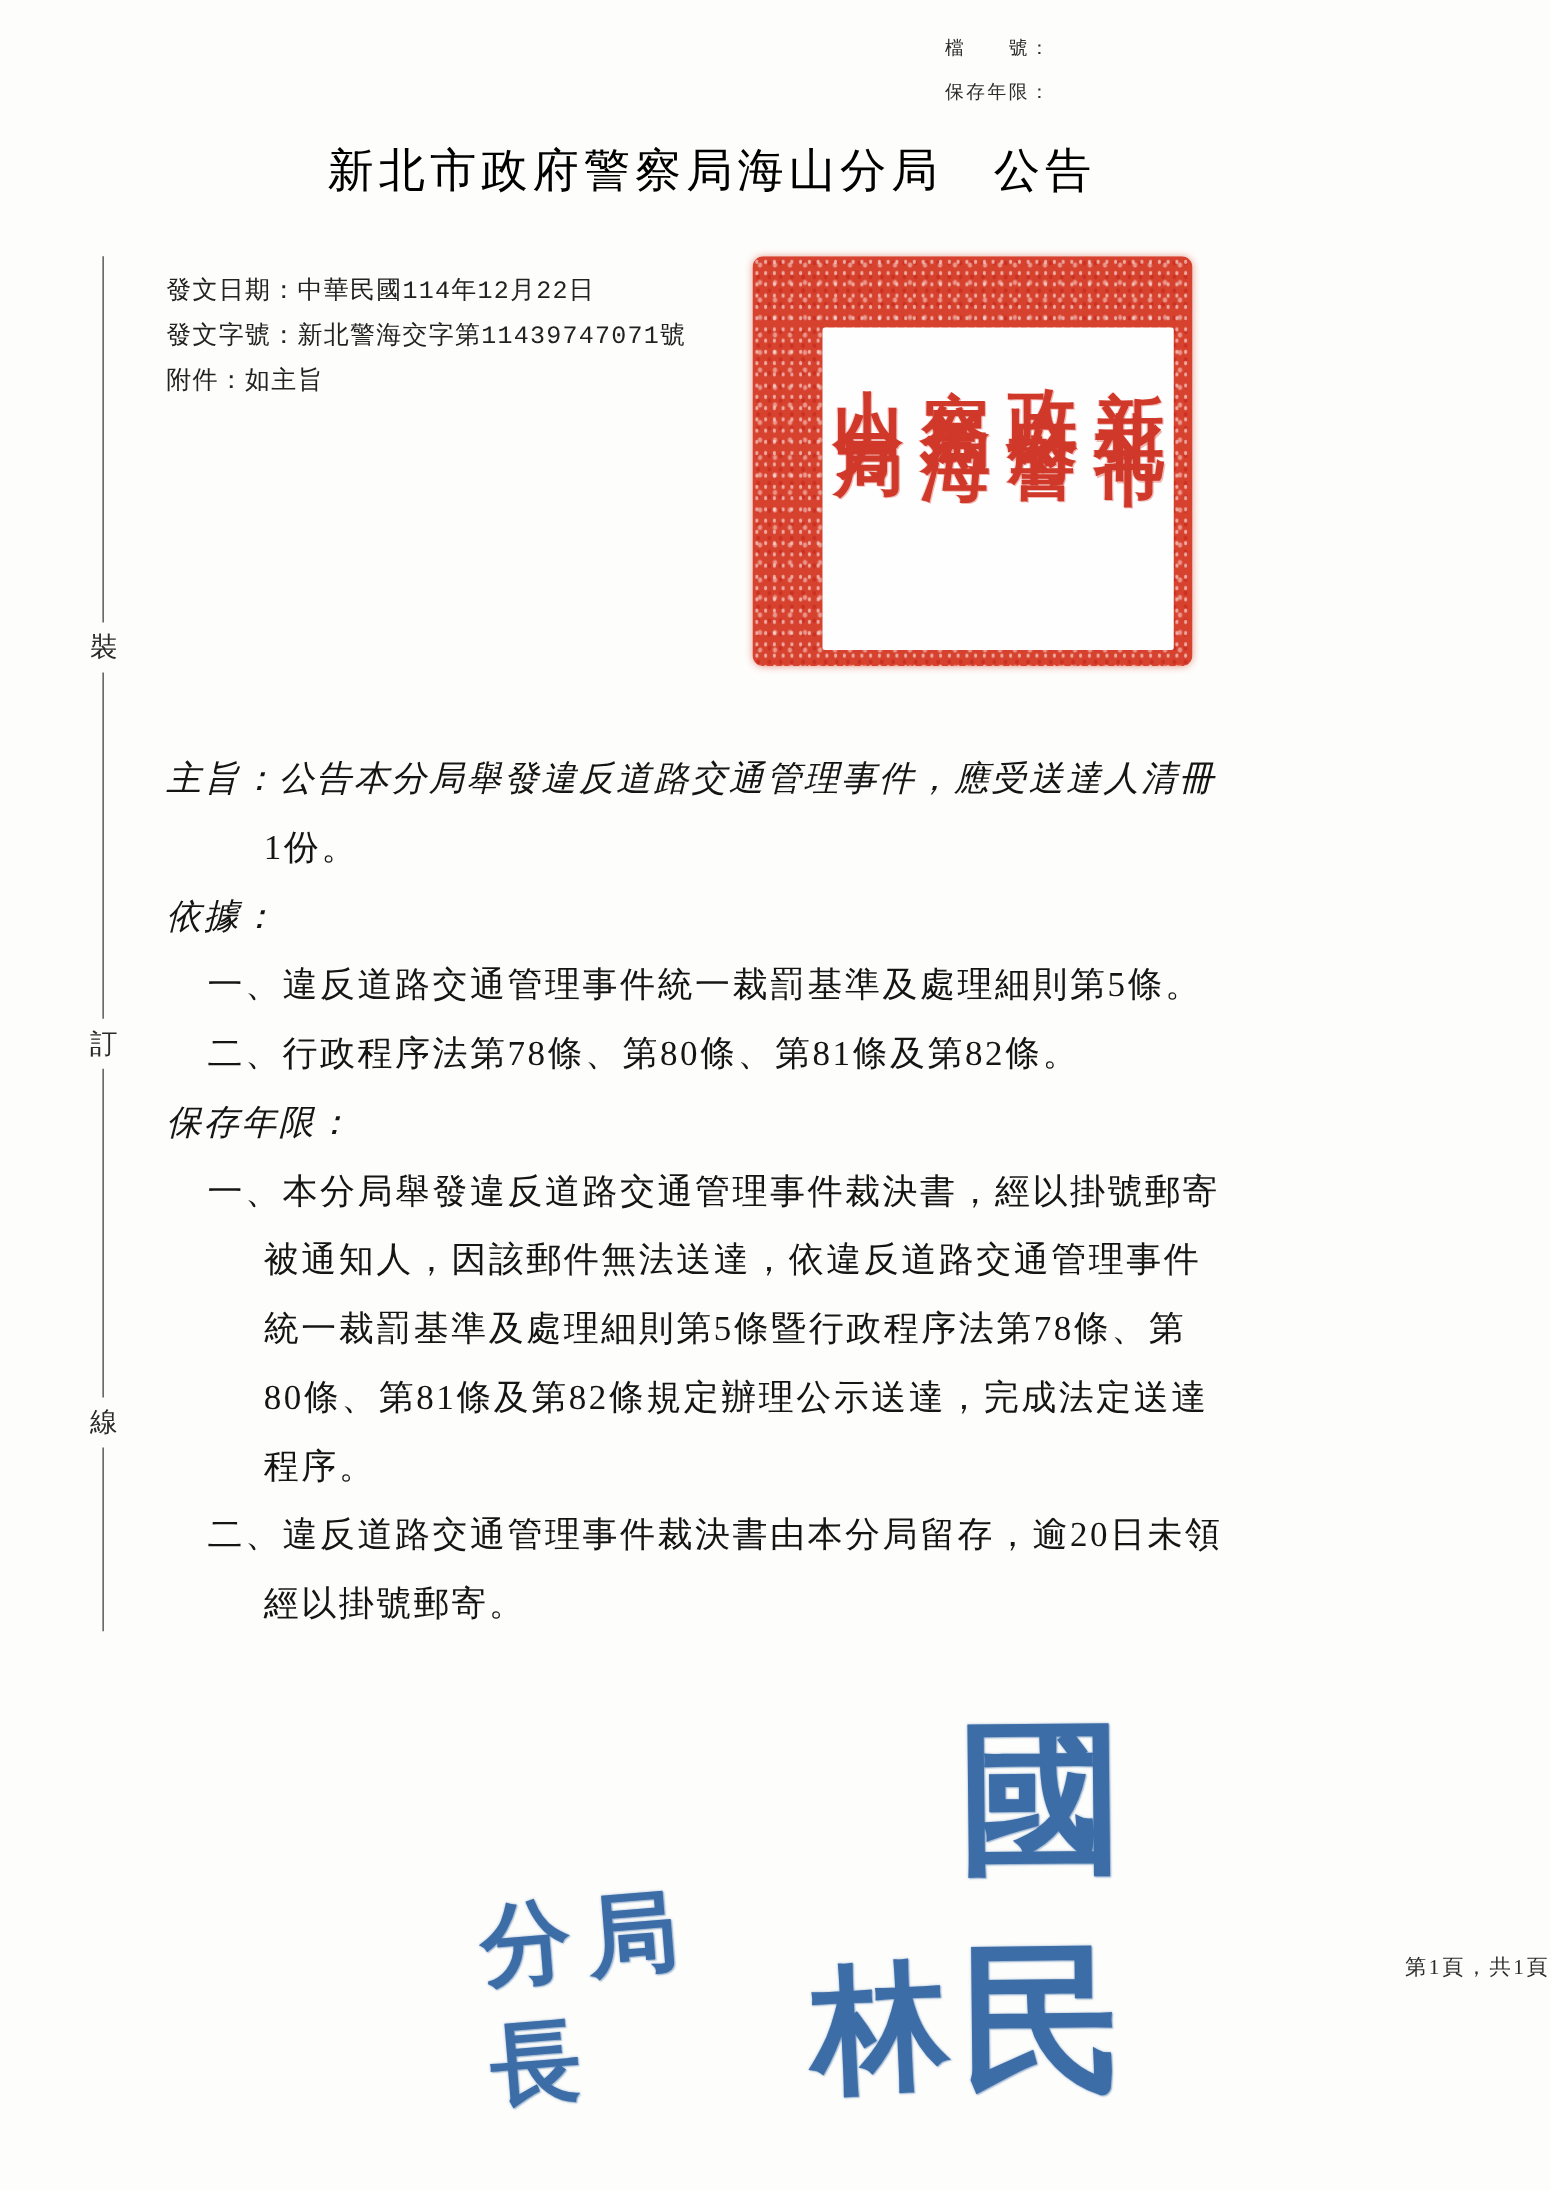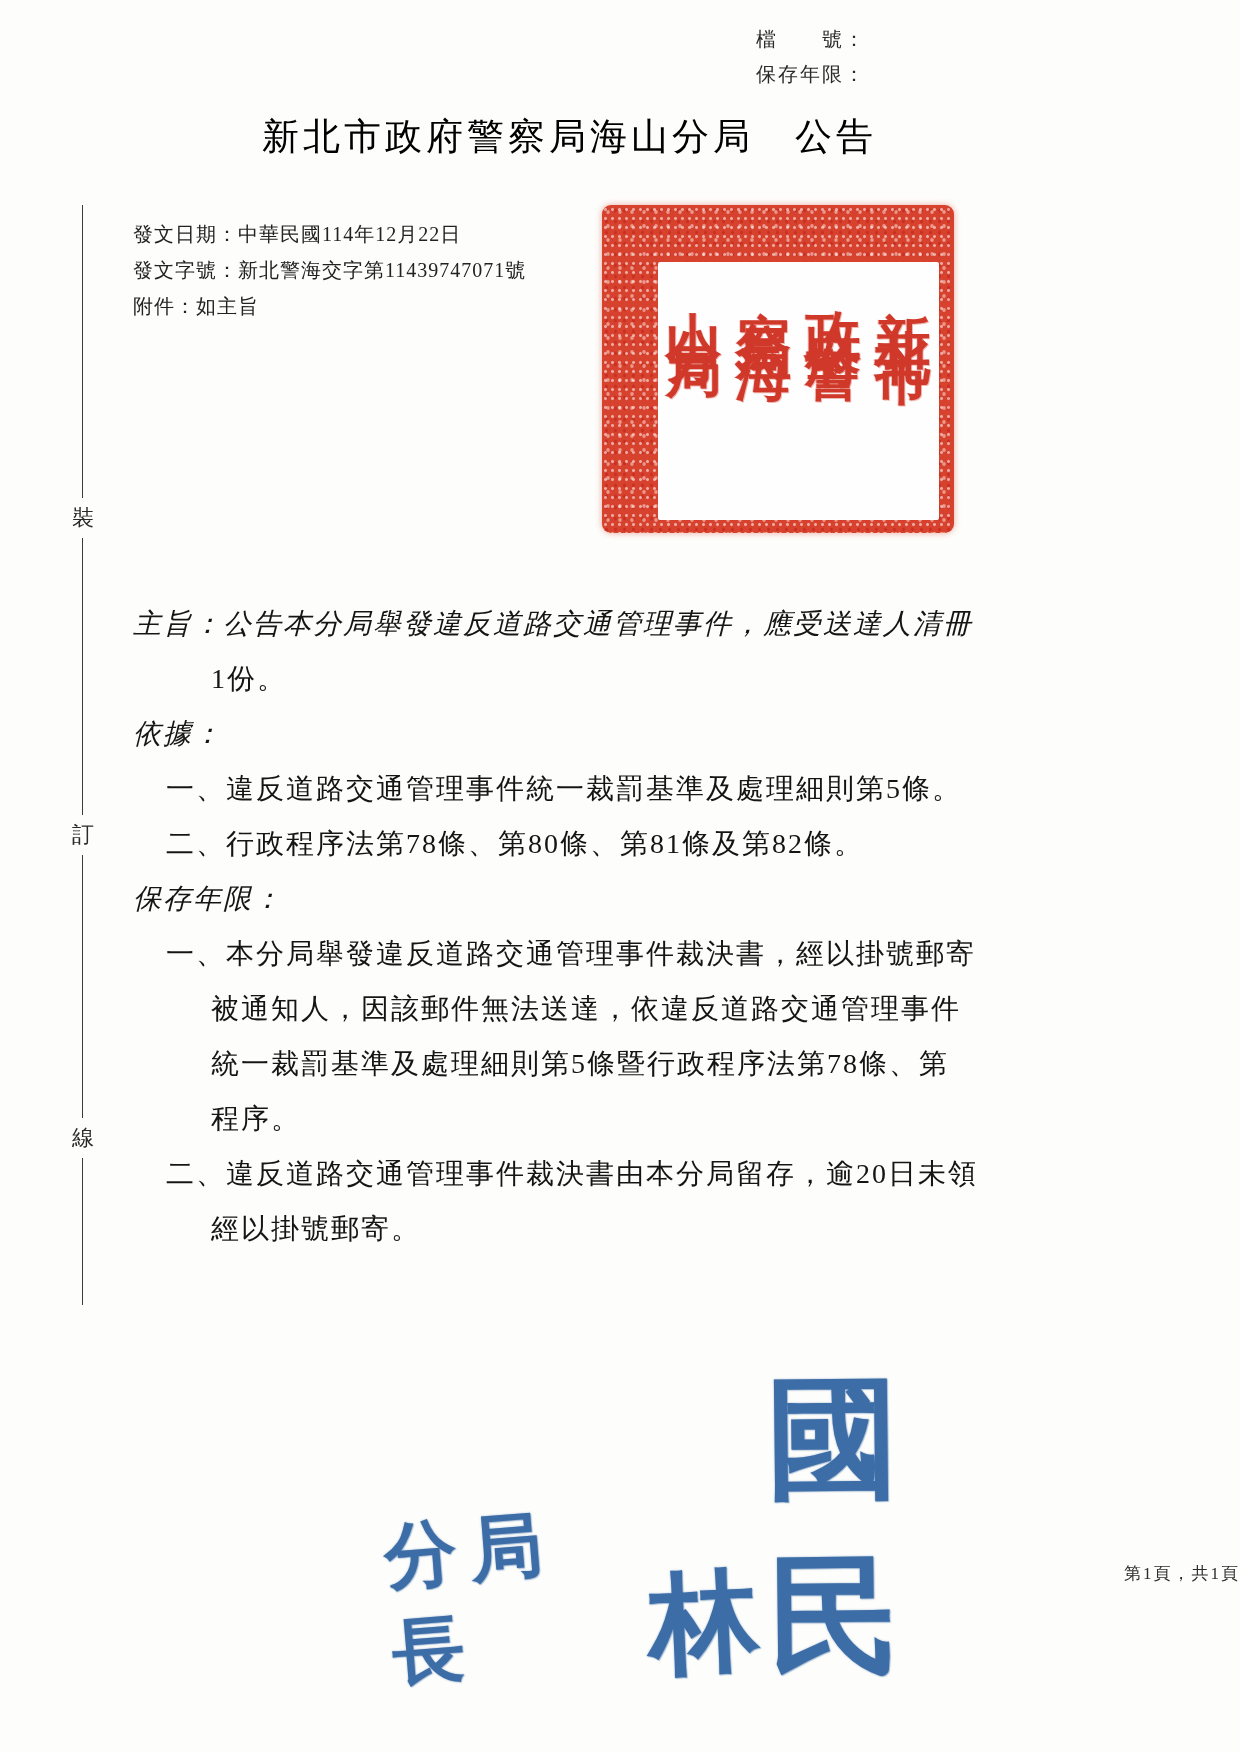--- a/index.html
+++ b/index.html
@@ -9,39 +9,40 @@
     font-family:"Liberation Serif","DejaVu Serif",serif;
     color:#1b1b1b;
     position:relative;
     overflow:hidden;
   }
   .abs{position:absolute;}
 
   
   .file-header{
     left:756px;top:22px;
-    font-size:20px;line-height:35px;
+    font-size:15px;line-height:35px;
     letter-spacing:2px;
     color:#2a2a2a;
   }
 
   
   .doc-title{
     left:262px;top:112px;
     font-size:37px;
     letter-spacing:4px;
     color:#000000;
   }
 
   
   .meta{
     left:133px;top:216px;
     font-size:20px;line-height:36px;
     letter-spacing:1px;
     color:#222;
+    font-family:Liberation Mono, monospace;
   }
 
   
   .seal{
     left:602px;top:205px;
     width:352px;height:328px;
     background-color:#d7422e;
     background-image:
       radial-gradient(rgba(255,255,255,0.55) 1px, transparent 1.6px),
       radial-gradient(rgba(255,236,233,0.5) 1.2px, transparent 2.2px),
@@ -175,20 +176,21 @@
 <div class="abs body-text">
   <div class="ind-0">主旨：公告本分局舉發違反道路交通管理事件，應受送達人清冊</div>
   <div class="ind-2">1份。</div>
   <div class="ind-0">依據：</div>
   <div class="ind-1">一、違反道路交通管理事件統一裁罰基準及處理細則第5條。</div>
   <div class="ind-1">二、行政程序法第78條、第80條、第81條及第82條。</div>
   <div class="ind-0">保存年限：</div>
   <div class="ind-1">一、本分局舉發違反道路交通管理事件裁決書，經以掛號郵寄</div>
   <div class="ind-2">被通知人，因該郵件無法送達，依違反道路交通管理事件</div>
   <div class="ind-2">統一裁罰基準及處理細則第5條暨行政程序法第78條、第</div>
+  <div class="ind-2">80條、第81條及第82條規定辦理公示送達，完成法定送達</div>
   <div class="ind-2">程序。</div>
   <div class="ind-1">二、違反道路交通管理事件裁決書由本分局留存，逾20日未領</div>
   <div class="ind-2">經以掛號郵寄。</div>
 </div>
 
 <div class="abs signature">
   <span class="sig-title">分局長</span>
   <span class="sig-name-first">林</span>
   <span class="sig-name-rest">國民</span>
 </div>

